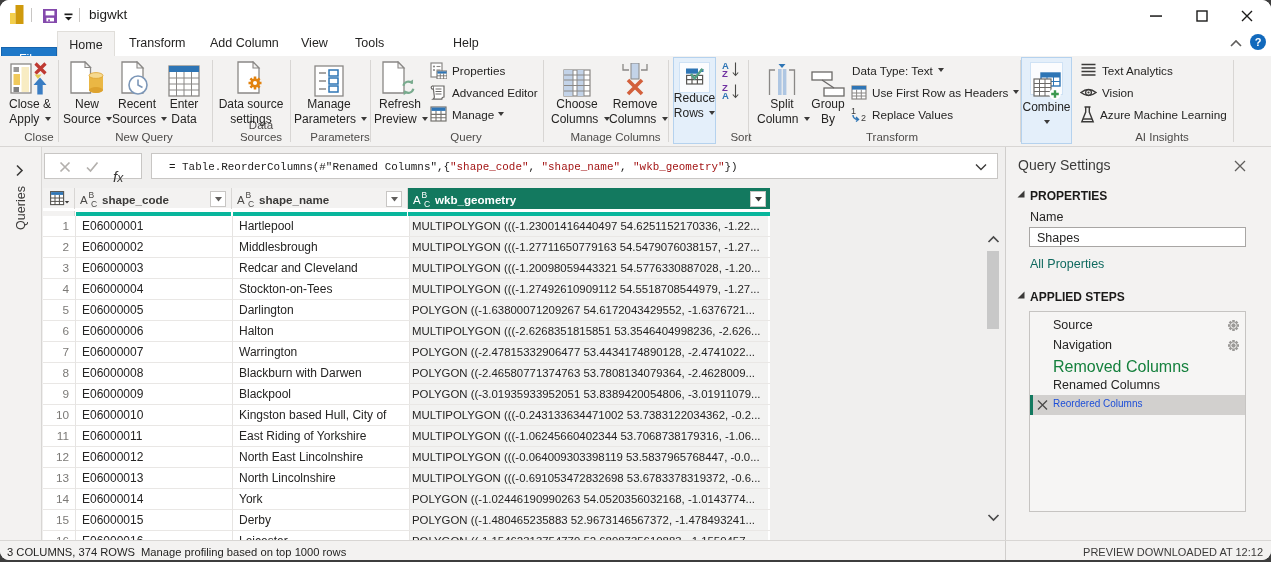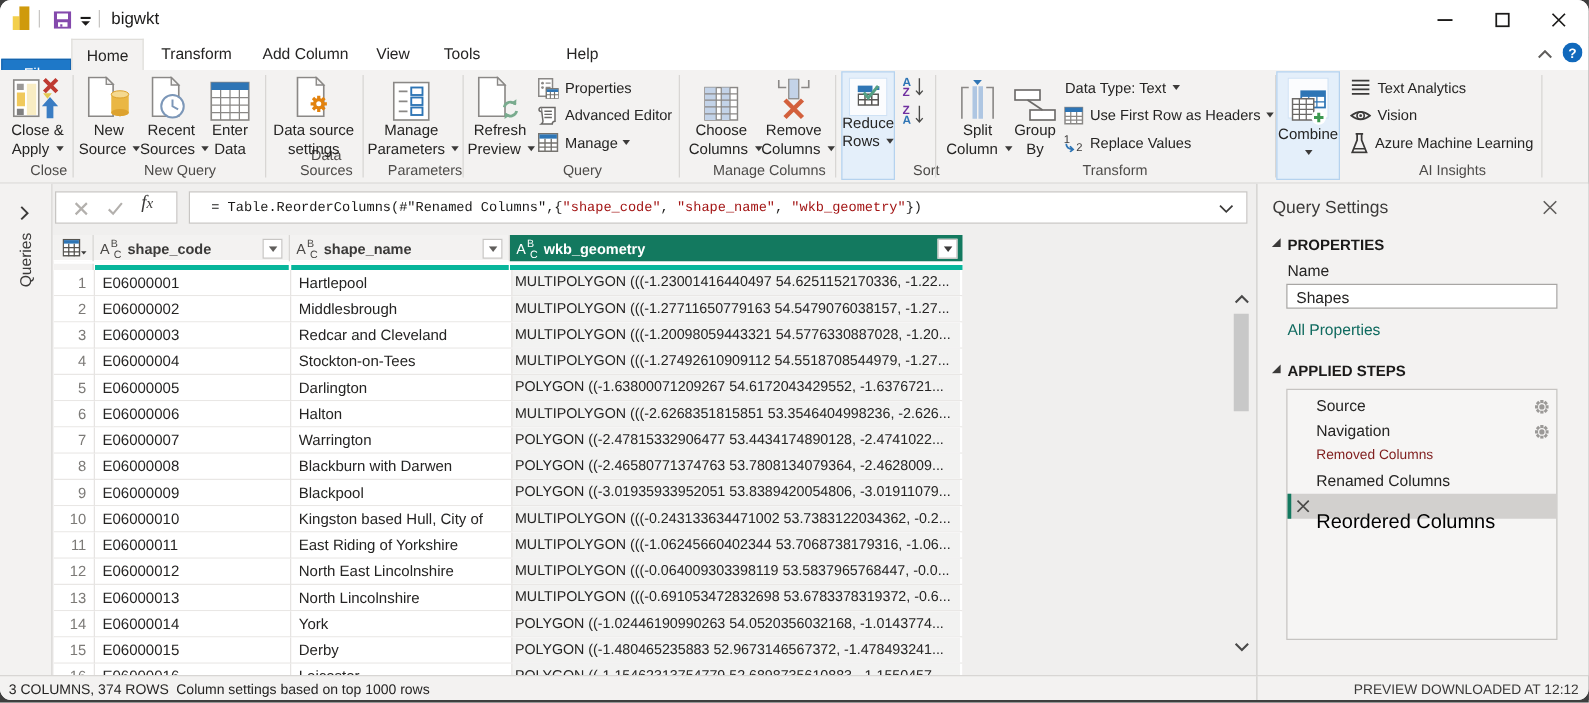--- a/index.html
+++ b/index.html
@@ -346,21 +346,21 @@
       <div class="abs" style="left:-19px;top:54px;width:80px;text-align:center;font-size:12.5px;color:#3b3a39;transform:rotate(-90deg);">Queries</div>
     </div>
 
     <div class="abs" style="left:44px;top:6px;width:98px;height:26px;background:#fff;border:1px solid #c8c6c4;">
       <svg class="abs" style="left:14px;top:7px;" width="12" height="12" viewBox="0 0 12 12">
           <path d="M1.5 1.5 L10.5 10.5 M10.5 1.5 L1.5 10.5" stroke="#b3b0ad" stroke-width="1.7"></path>
         </svg>
       <svg class="abs" style="left:41px;top:7px;" width="13" height="12" viewBox="0 0 13 12">
           <path d="M1 6.5 L4.5 10 L11.5 1.5" fill="none" stroke="#b3b0ad" stroke-width="1.7"></path>
         </svg>
-      <div class="abs" style="left:68px;top:0;font-family:Liberation Serif, serif;font-style:italic;font-size:15px;color:#3b3a39;">f<span style="font-size:12px;">x</span></div>
+      <div class="abs" style="left:68px;top:14px;font-family:Liberation Sans, sans-serif;font-style:italic;font-size:15px;color:#3b3a39;">f<span style="font-size:12px;">x</span></div>
     </div>
     <div class="abs" style="left:151px;top:6px;width:847px;height:26px;background:#fff;border:1px solid #c8c6c4;">
       <div class="abs" style="left:17px;top:7px;font-family:'Liberation Mono',monospace;font-size:10.9px;color:#1b1a19;white-space:pre;">= Table.ReorderColumns(#"Renamed Columns",{<span style="color:#a31515;">"shape_code"</span>, <span style="color:#a31515;">"shape_name"</span>, <span style="color:#a31515;">"wkb_geometry"</span>})</div>
       <svg class="abs" style="right:10px;top:9px;" width="12" height="8" viewBox="0 0 12 8">
           <path d="M1 1.5 L6 6.5 L11 1.5" fill="none" stroke="#3b3a39" stroke-width="1.4"></path>
         </svg>
     </div>
 
     <div id="table" class="abs" style="left:43px;top:41px;width:727px;height:352px;background:#fff;">
 
@@ -570,35 +570,35 @@
             <g fill="#9b9997">
               <rect x="4.2" y="0" width="2.6" height="11"></rect>
               <rect x="0" y="4.2" width="11" height="2.6"></rect>
               <rect x="4.2" y="0" width="2.6" height="11" transform="rotate(45 5.5 5.5)"></rect>
               <rect x="0" y="4.2" width="11" height="2.6" transform="rotate(45 5.5 5.5)"></rect>
               <circle cx="5.5" cy="5.5" r="2.6" stroke="#f6f5f4" stroke-width="1" fill="#9b9997"></circle>
             </g>
           </svg>
       </div>
       <div class="abs" style="left:0;top:43px;width:215px;height:20px;">
-        <div class="abs" style="left:23px;top:3px;font-size:11px;color:#7f1d1d;">Removed Columns</div>
+        <div class="abs" style="left:23px;top:3px;font-size:16px;color:#15803d;">Removed Columns</div>
       </div>
       <div class="abs" style="left:0;top:63px;width:215px;height:20px;">
         <div class="abs" style="left:23px;top:3px;font-size:12.5px;color:#252423;">Renamed Columns</div>
       </div>
       <div class="abs" style="left:0;top:83px;width:215px;height:20px;background:#d2d0ce;">
         <div class="abs" style="left:0;top:0;width:3px;height:20px;background:#13795f;"></div>
         <svg class="abs" style="left:7px;top:5px;" width="11" height="10" viewBox="0 0 11 10">
             <path d="M1 0.5 L10 9.5 M10 0.5 L1 9.5" stroke="#4a4a48" stroke-width="1.3"></path>
           </svg>
-        <div class="abs" style="left:23px;top:14px;font-size:16px;color:#000000;">Reordered Columns</div>
+        <div class="abs" style="left:23px;top:3px;font-size:10px;color:#1d4ed8;">Reordered Columns</div>
       </div>
     </div>
   </div>
 
   <div class="abs" style="left:0;top:540px;width:1271px;height:22px;background:#f3f2f1;border-top:1px solid #d8d6d4;">
     <div class="abs" style="left:7px;top:5px;font-size:11.2px;color:#252423;">3 COLUMNS, 374 ROWS</div>
-    <div class="abs" style="left:141px;top:5px;font-size:11.2px;color:#252423;">Column settings based on top 1000 rows</div>
+    <div class="abs" style="left:141px;top:5px;font-size:11.2px;color:#252423;">Manage profiling based on top 1000 rows</div>
     <div class="abs" style="left:1005px;top:0;width:1px;height:22px;background:#d0cecc;"></div>
     <div class="abs" style="right:8px;top:5px;font-size:11px;color:#3b3a39;">PREVIEW DOWNLOADED AT 12:12</div>
   </div>
 
 </div>
 
 </body></html>

